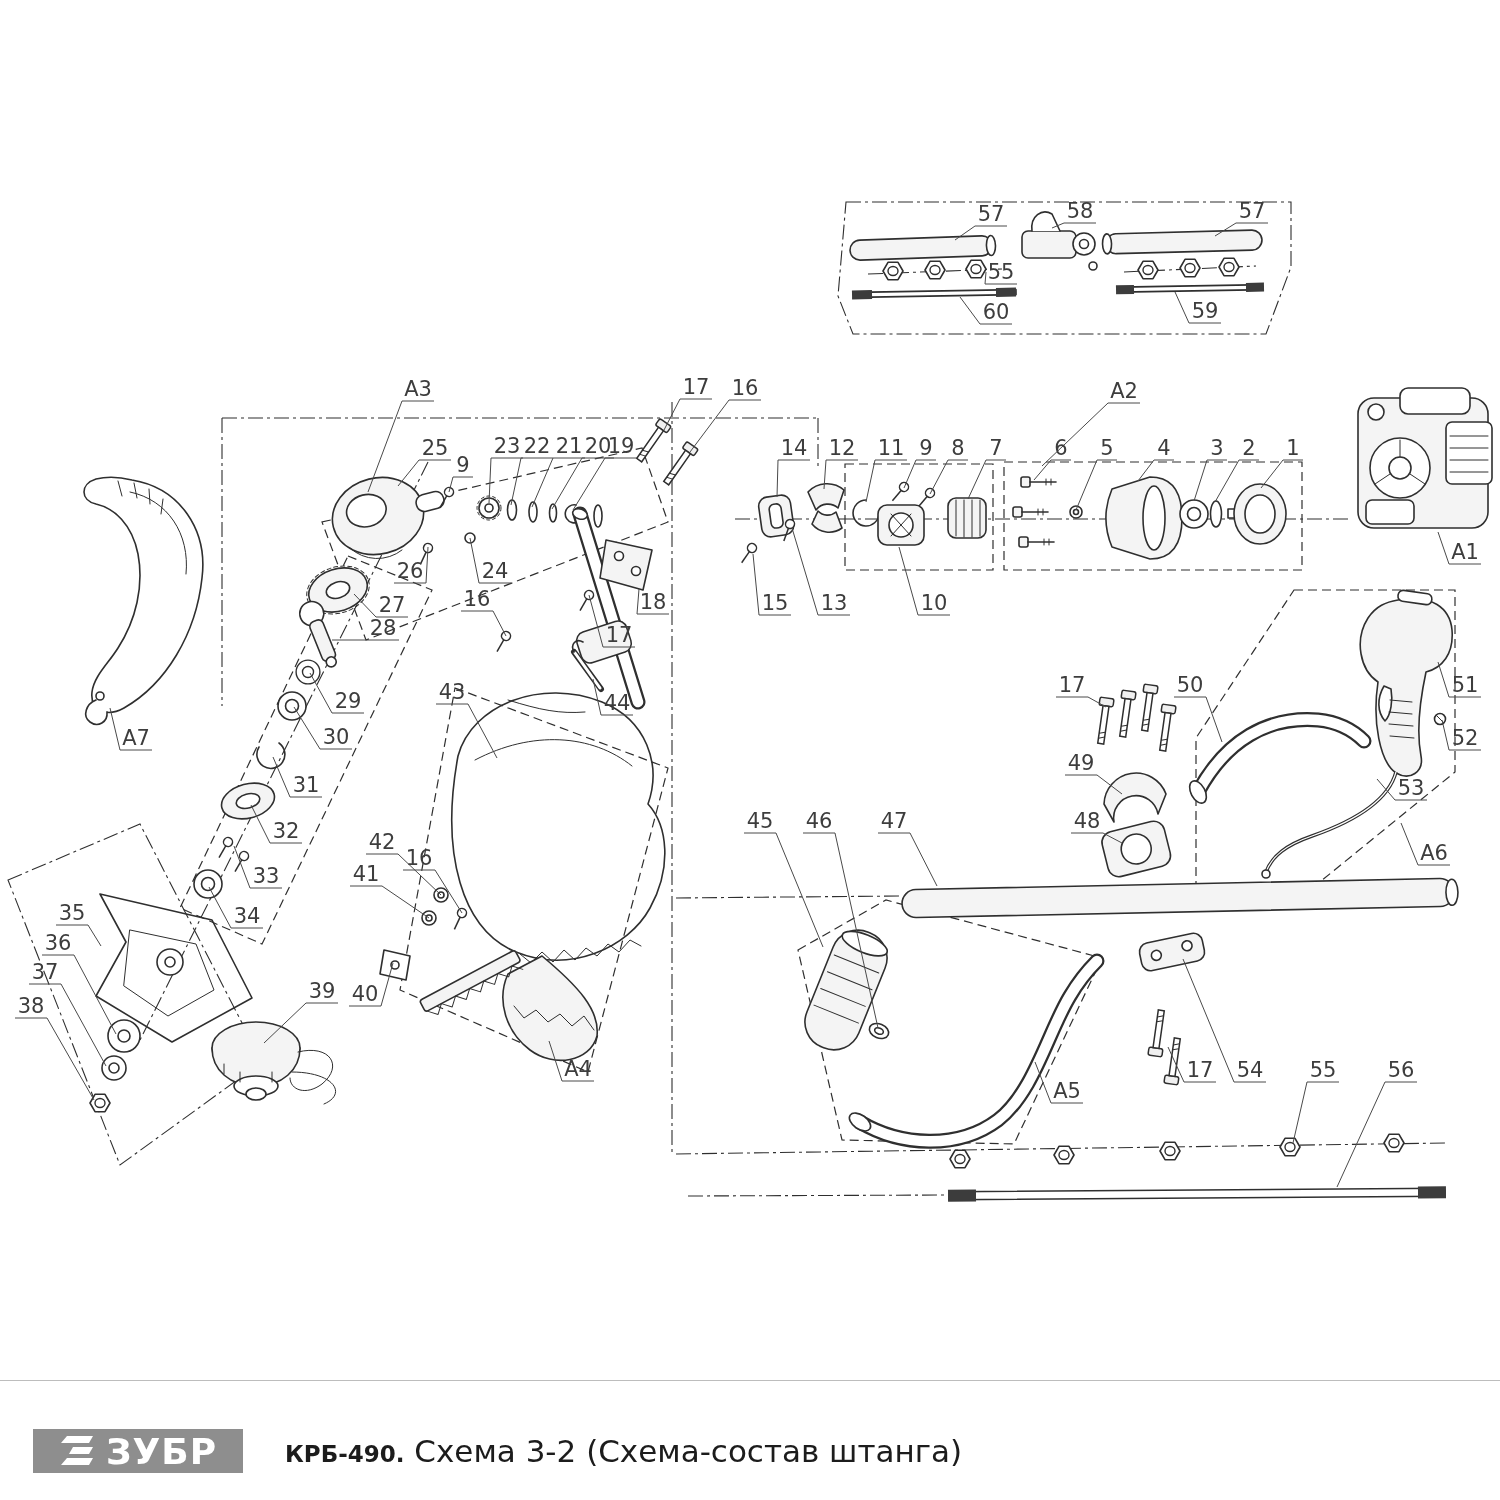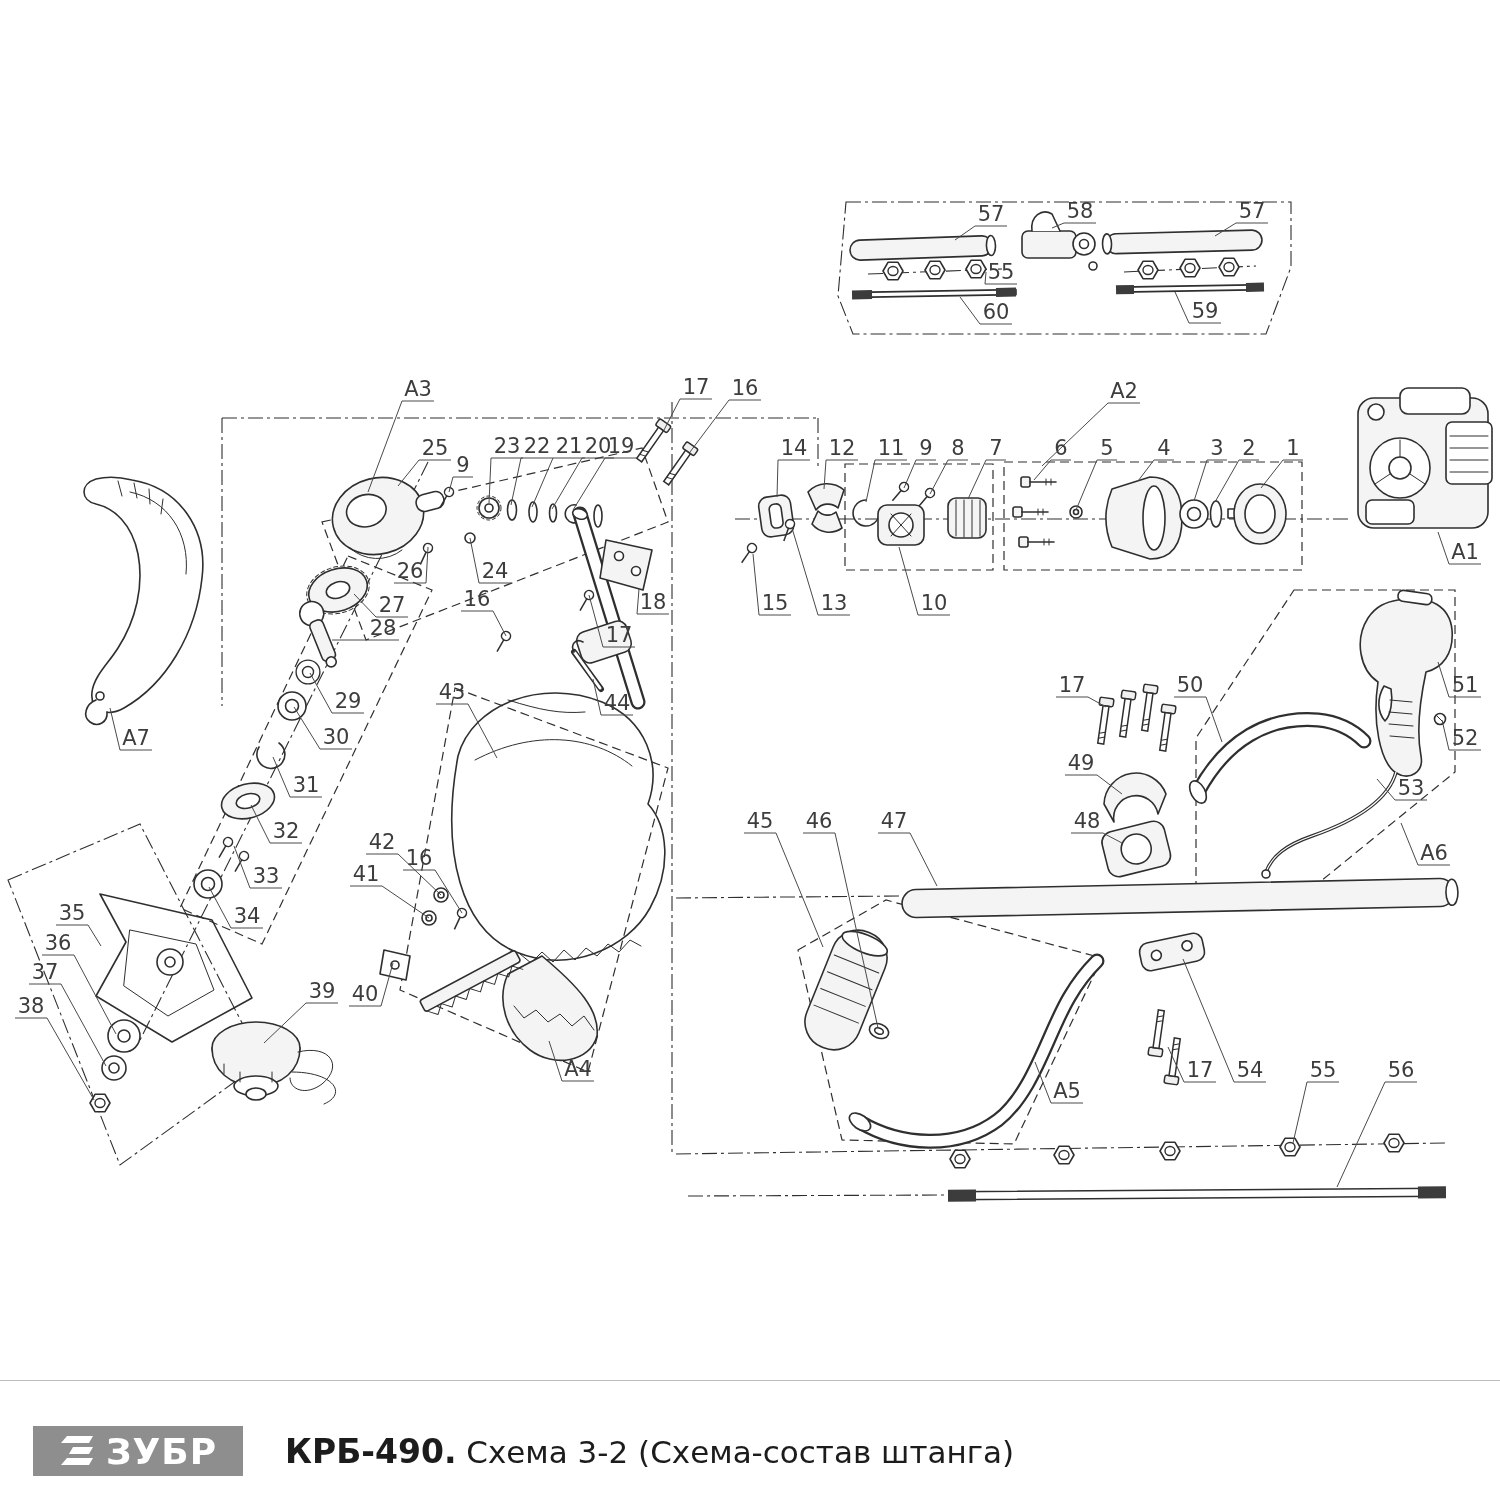--- a/index.html
+++ b/index.html
@@ -20,24 +20,24 @@
   .dash { stroke: #2f2f2f; stroke-width: 1.2; fill: none; stroke-dasharray: 9 5; }
   .dashdot { stroke: #2f2f2f; stroke-width: 1.1; fill: none; stroke-dasharray: 15 4 3 4; }
   .tube-out { stroke: #2f2f2f; stroke-width: 15; fill: none; stroke-linecap: round; }
   .tube-in { stroke: #ffffff; stroke-width: 10.5; fill: none; stroke-linecap: round; }
 
   .callout-text { font-family: "DejaVu Sans", sans-serif; font-size: 21px; fill: #3d3d3d; }
   .callout-underline, .callout-leader { stroke: #4a4a4a; stroke-width: 1; fill: none; }
 
   .footer-rule { position: absolute; left: 0; top: 1380px; width: 1500px; height: 1px; background: #bdbdbd; }
   .footer { position: absolute; left: 33px; top: 1424px; height: 54px; display: flex; align-items: center; }
-  .brand-badge { width: 210px; height: 50px; background: #8e8e8e; display: flex; align-items: center; justify-content: center; gap: 9px; }
+  .brand-badge { width: 210px; height: 44px; background: #8e8e8e; display: flex; align-items: center; justify-content: center; gap: 9px; }
   .brand-text { color: #ffffff; font-weight: bold; font-size: 36px; letter-spacing: 1px; }
   .caption { margin-left: 42px; font-size: 31px; color: #1c1c1c; white-space: nowrap; }
-  .caption .model { font-weight: bold; font-size: 33px; }
+  .caption .model { font-weight: bold; font-size: 23px; }
 </style>
 </head>
 <body>
 
 <svg id="diagram" width="1500" height="1385" viewBox="0 0 1500 1385">
   <defs>
     <g id="nut">
       <polygon points="-10,-1 -5,-9.7 5,-9.7 10,-1 5,7.7 -5,7.7" fill="#ffffff" stroke="#2f2f2f" stroke-width="1.6" stroke-linejoin="round"></polygon>
       <ellipse cx="0" cy="-1" rx="5" ry="4.5" fill="none" stroke="#2f2f2f" stroke-width="1.4"></ellipse>
     </g>

